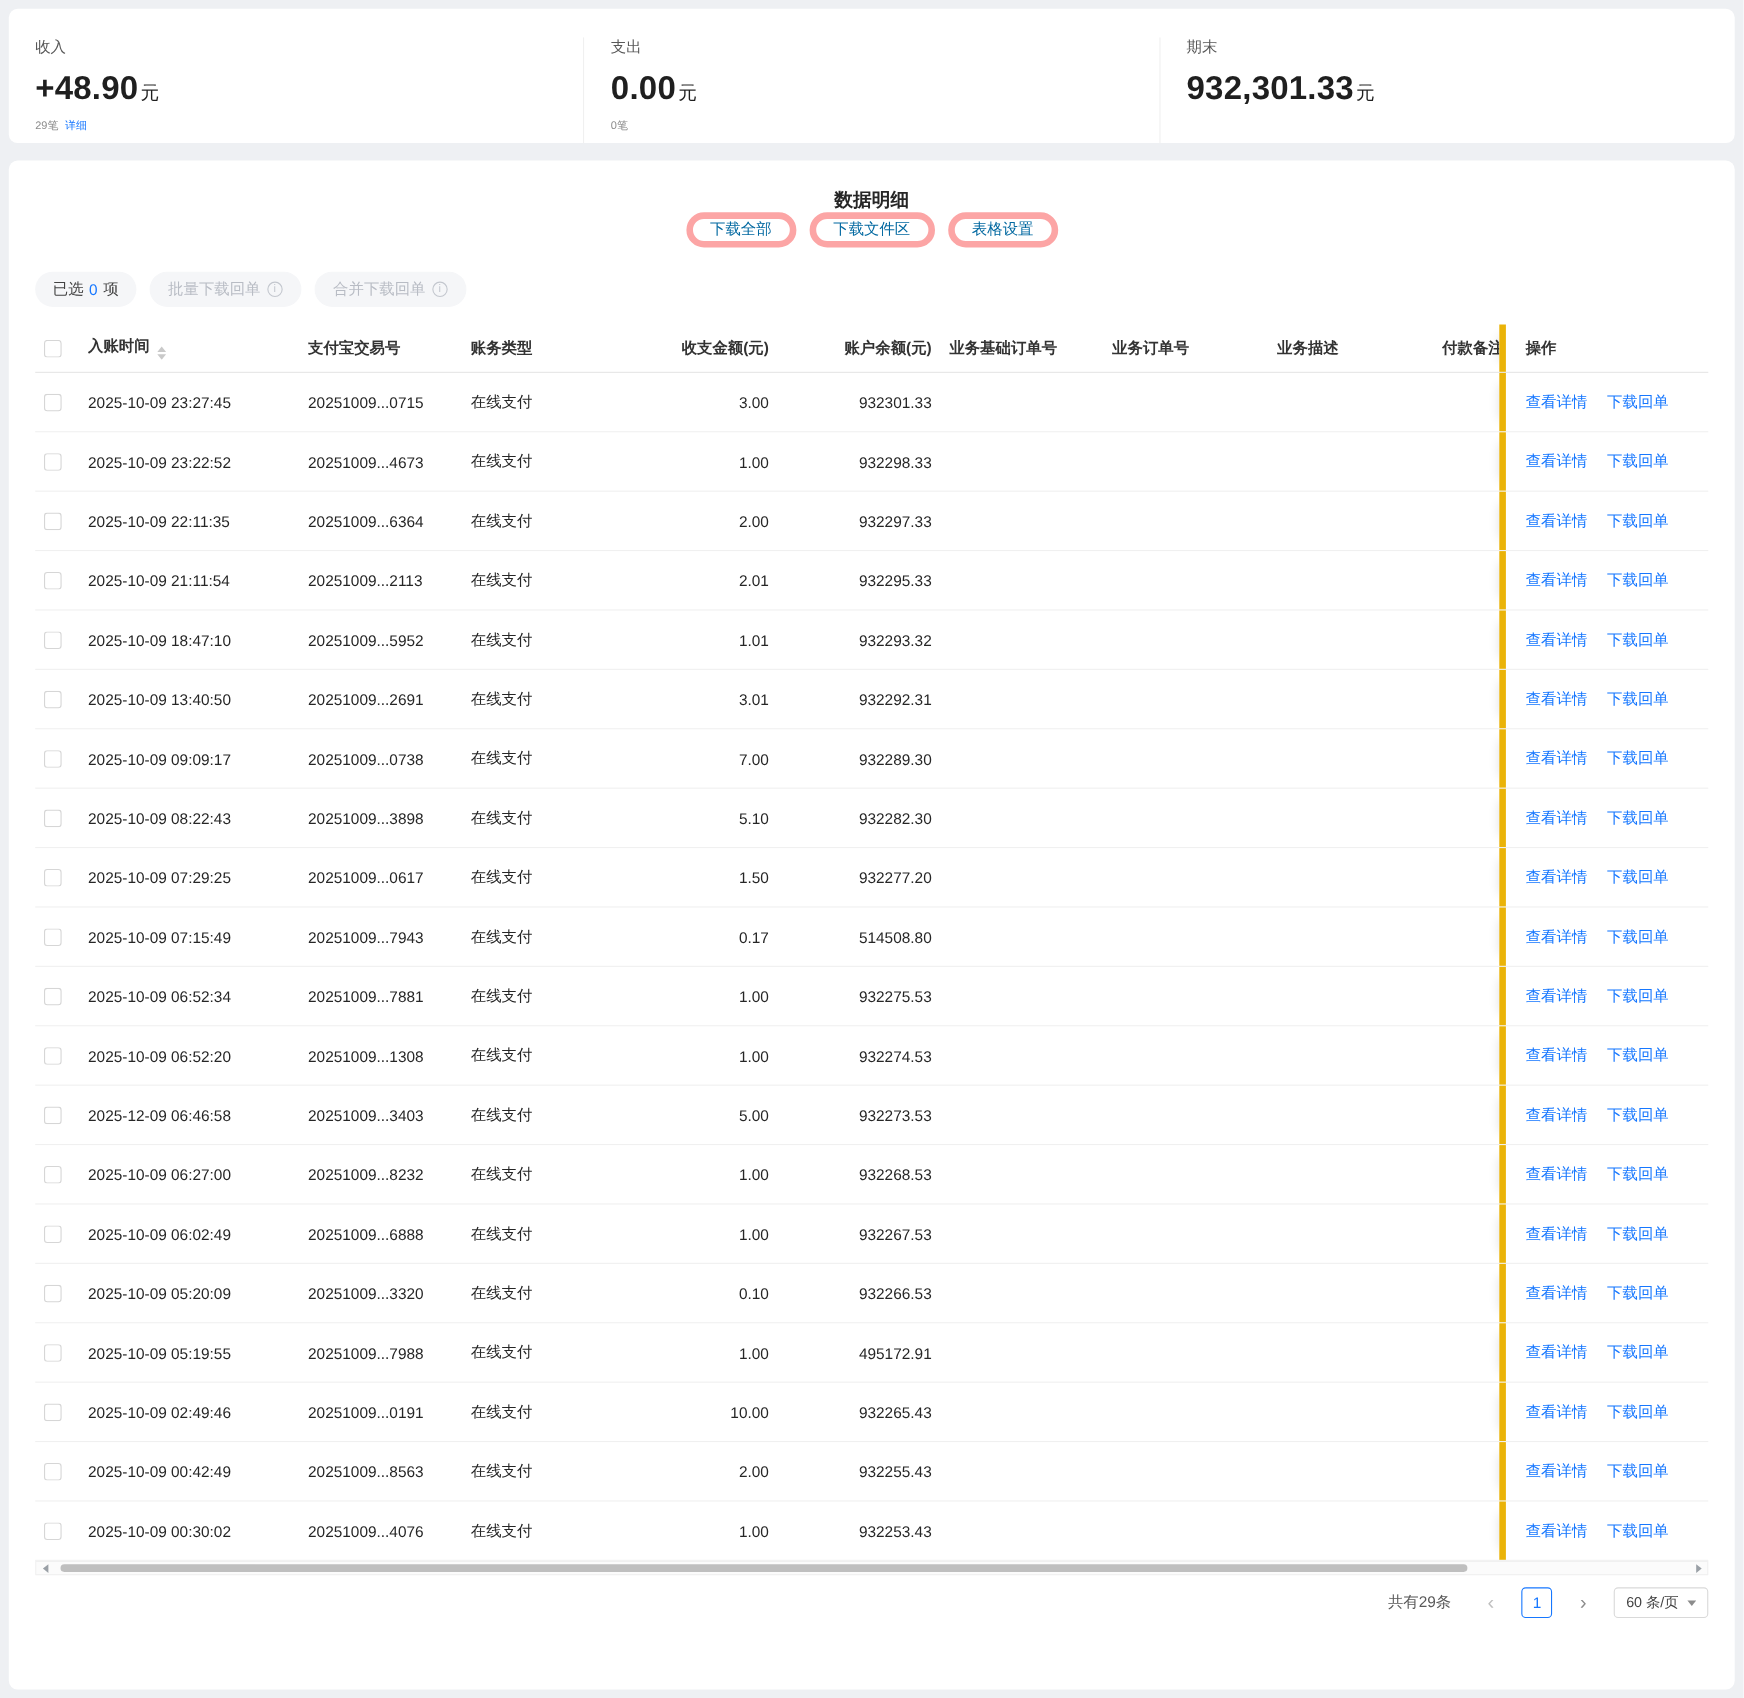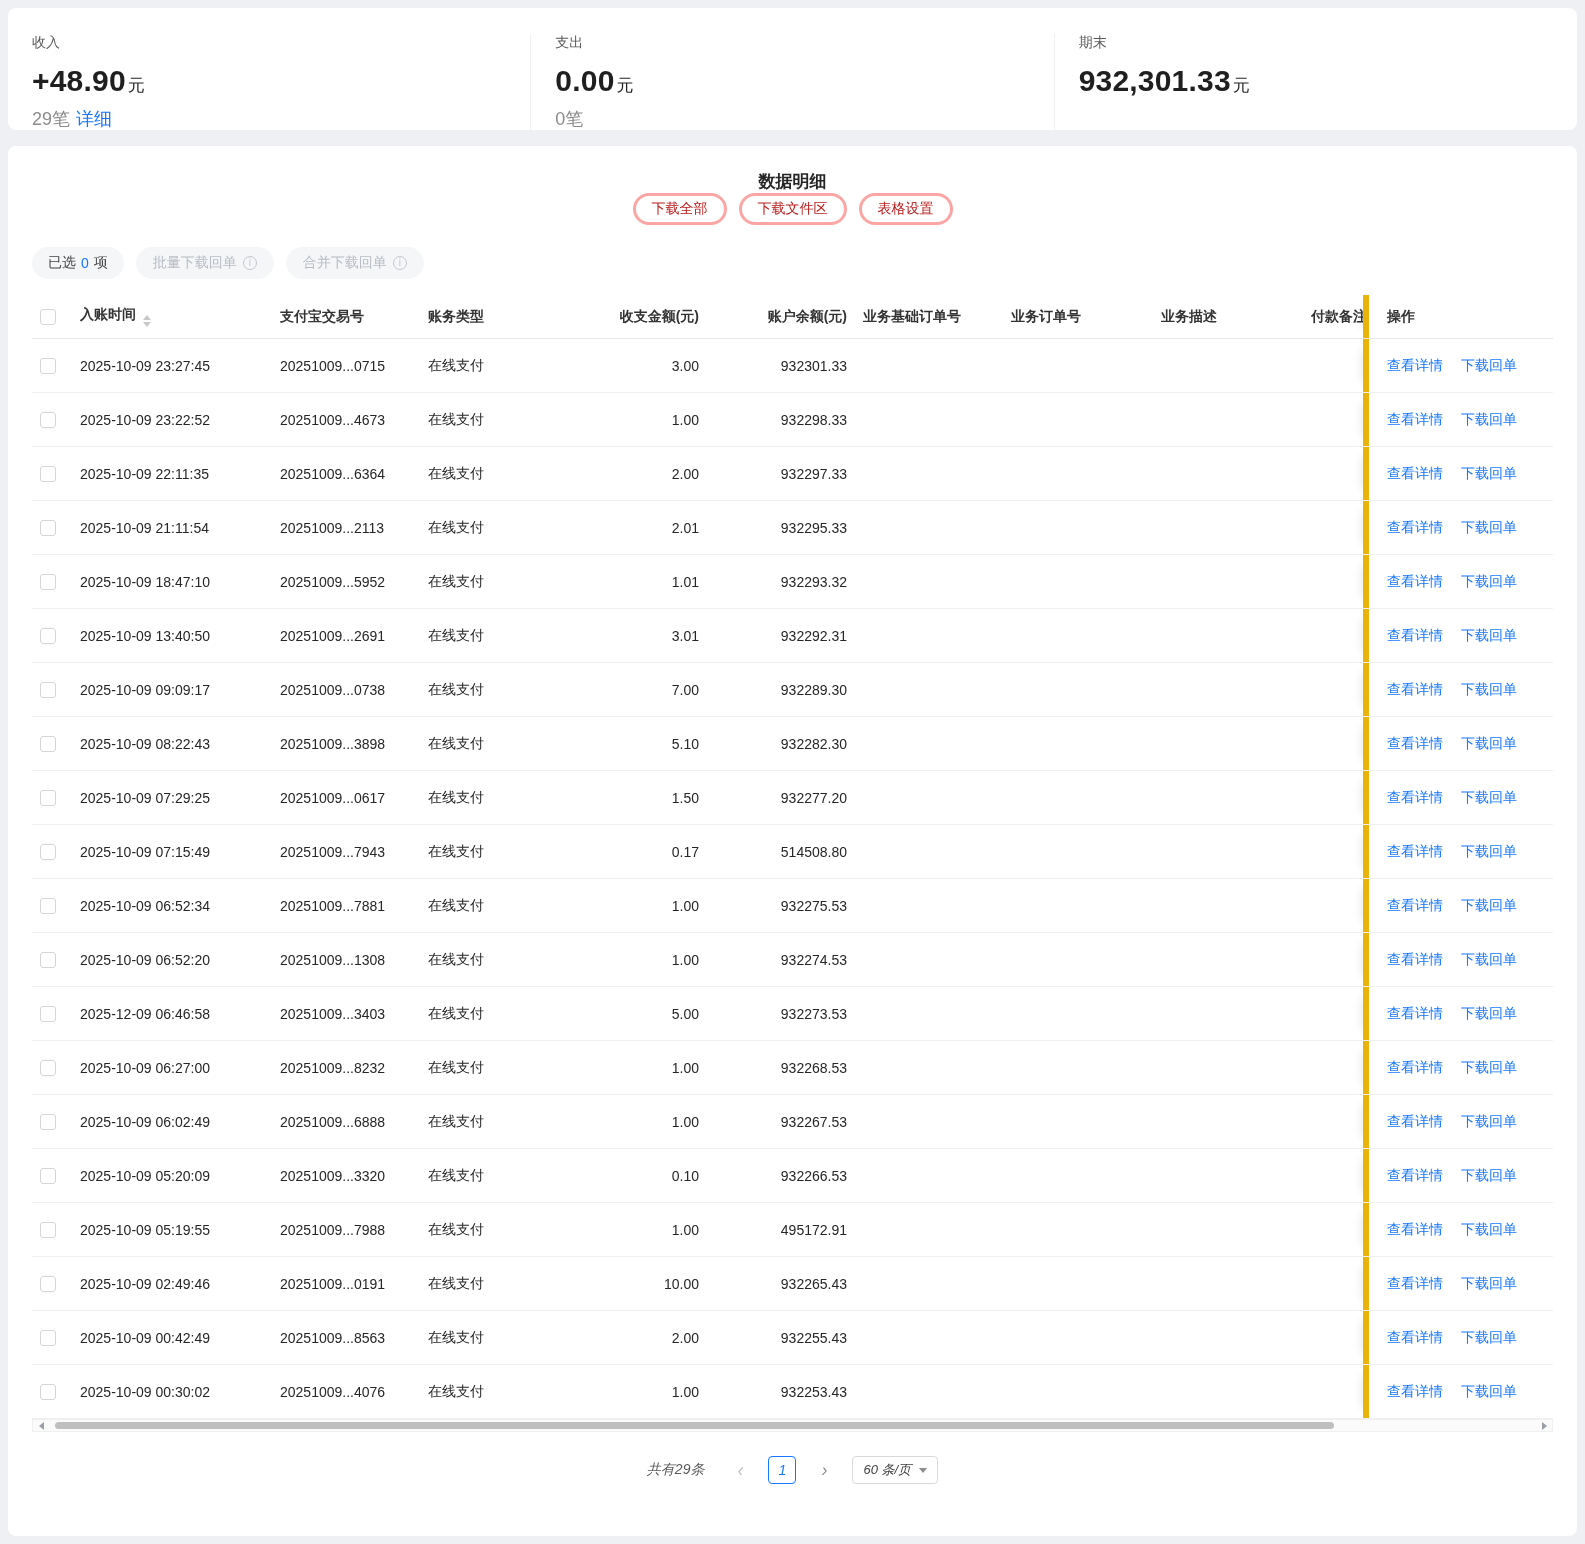--- a/index.html
+++ b/index.html
@@ -14,30 +14,30 @@
   }
   .card { background:#fff; border-radius:8px; }
 
   
   .summary { display:flex; height:122px; padding:26px 0 0; margin-bottom:16px; }
   .sum-card { flex:1; padding:0 32px 0 24px; }
   .sum-card + .sum-card { border-left:1px solid #f0f0f0; }
   .sum-label { font-size:14px; color:#595959; margin-bottom:12px; }
   .sum-value { font-size:30px; font-weight:600; color:#1f1f1f; letter-spacing:.2px; }
   .sum-unit { font-size:17px; font-weight:400; margin-left:2px; }
-  .sum-sub { font-size:18px; color:#8c8c8c; margin-top:9px; height:16px; }
+  .sum-sub { font-size:10px; color:#8c8c8c; margin-top:9px; height:16px; }
   .sum-sub a { color:#1677ff; text-decoration:none; margin-left:6px; cursor:pointer; }
 
   
   .panel { padding:24px 24px 0; height:1390px; position:relative; }
   .panel-header { display:flex; justify-content:space-between; align-items:center; margin-bottom:22px;flex-direction:column; }
   .panel-title { font-size:17px; font-weight:600; color:#262626; }
   .toolbar { display:flex; gap:12px; }
-  .pill-btn { height:32px; padding:0 16px; border:3px solid #fca5a5; border-radius:16px;
-              background:#fff; font-size:14px; color:#b91c1c; display:flex; align-items:center;
+  .pill-btn { height:32px; padding:0 16px; border:6px solid #fca5a5; border-radius:16px;
+              background:#fff; font-size:14px; color:#0369a1; display:flex; align-items:center;
               gap:6px; cursor:pointer; white-space:nowrap; }
   .pill-btn.disabled { background:#f5f6f8; border:1px solid #f5f6f8; color:#b8bcc4; }
 
   .selection-bar { display:flex; gap:12px; align-items:center; margin-bottom:16px; }
   .chip { height:32px; padding:0 16px; border-radius:16px; background:#f5f6f8;
           font-size:14px; color:#434343; display:flex; align-items:center; gap:5px;text-align:right; }
   .chip .count { color:#1677ff; }
   .info-icon { width:14px; height:14px; border-radius:50%; border:1px solid #c3c7ce;
                color:#c3c7ce; font-size:10px; line-height:12px; text-align:center; display:inline-block; }
 
@@ -72,22 +72,22 @@
   .hscroll { position:relative; height:13px; background:#fbfbfb; border:1px solid #f0f0f0; }
   .hs-thumb { position:absolute; top:2px; left:22px; width:calc(100% - 240px); height:7px;
               background:#bfbfbf; border-radius:4px; cursor:pointer; }
   .hs-arrow { position:absolute; top:0; width:16px; height:100%; display:flex;
               align-items:center; justify-content:center; cursor:pointer; }
   .hs-left { left:0; } .hs-right { right:0; }
   .tri-l { width:0; height:0; border-top:4px solid transparent; border-bottom:4px solid transparent; border-right:5px solid #9aa0a6; }
   .tri-r { width:0; height:0; border-top:4px solid transparent; border-bottom:4px solid transparent; border-left:5px solid #9aa0a6; }
 
   
-  .pagination { display:flex; justify-content:center; align-items:center; gap:14px;
-                margin-top:24px; font-size:14px; color:#595959;font-style:italic; }
+  .pagination { display:flex; justify-content:flex-end; align-items:center; gap:14px;
+                margin-top:11px; font-size:14px; color:#595959; }
   .pg-total { margin-right:8px; }
   .pg-arrow { width:28px; height:28px; display:flex; align-items:center; justify-content:center;
               color:#bfbfbf; font-size:18px; cursor:pointer; user-select:none; }
   .pg-arrow.next { color:#8c8c8c; }
   .pg-current { width:28px; height:28px; border:1px solid #1677ff; border-radius:4px;
                 color:#1677ff; background:#fff; display:flex; align-items:center;
                 justify-content:center; cursor:pointer; }
   .pg-size { height:28px; border:1px solid #d9d9d9; border-radius:4px; padding:0 10px;
              background:#fff; display:flex; align-items:center; gap:8px; font-size:13px;
              color:#434343; cursor:pointer; }

